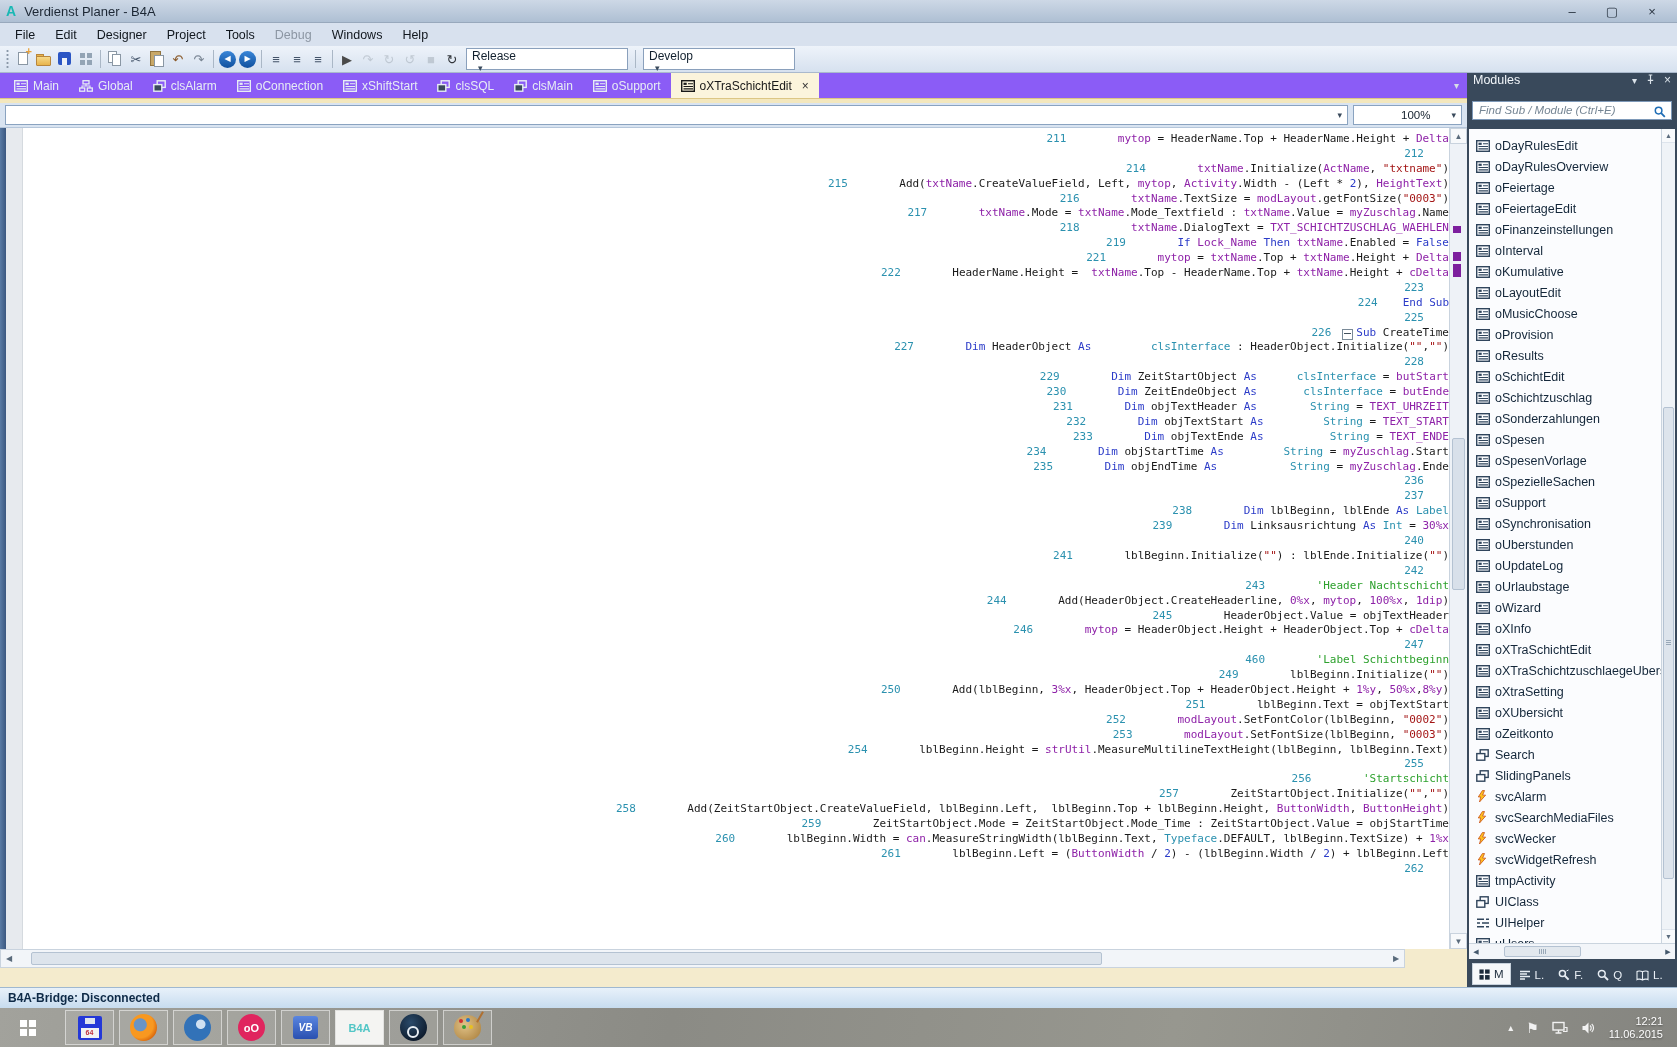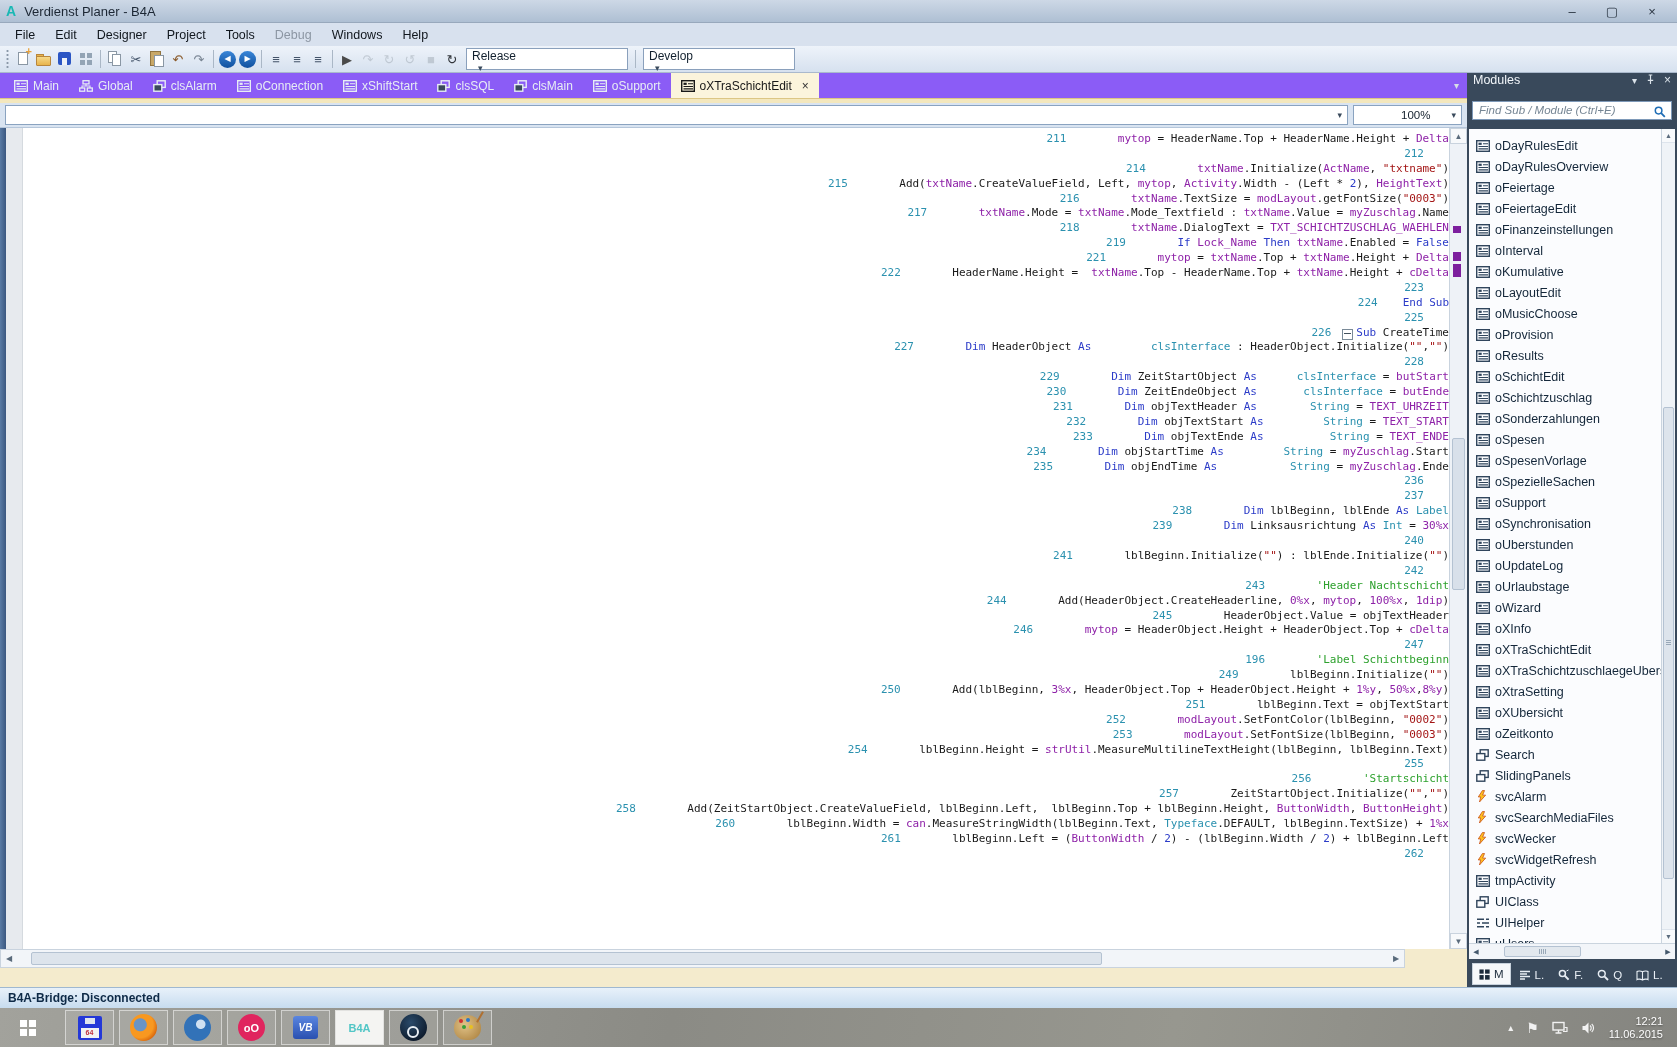--- a/index.html
+++ b/index.html
@@ -340,31 +340,32 @@
             <div class="cl"><span class="ln">238</span><span class="fm"></span><span class="ct"><span class="sb">    </span><span class="sk">Dim</span><span class="sb"> lblBeginn, lblEnde </span><span class="sk">As</span><span class="sb"> </span><span class="st">Label</span></span></div>
             <div class="cl"><span class="ln">239</span><span class="fm"></span><span class="ct"><span class="sb">    </span><span class="sk">Dim</span><span class="sb"> Linksausrichtung </span><span class="sk">As</span><span class="sb"> </span><span class="st">Int</span><span class="sb"> = </span><span class="sp">30%x</span></span></div>
             <div class="cl"><span class="ln">240</span><span class="fm"></span><span class="ct"></span></div>
             <div class="cl"><span class="ln">241</span><span class="fm"></span><span class="ct"><span class="sb">    lblBeginn.Initialize(</span><span class="ss">""</span><span class="sb">) : lblEnde.Initialize(</span><span class="ss">""</span><span class="sb">)</span></span></div>
             <div class="cl"><span class="ln">242</span><span class="fm"></span><span class="ct"></span></div>
             <div class="cl"><span class="ln">243</span><span class="fm"></span><span class="ct"><span class="sb">    </span><span class="sc">'Header Nachtschicht</span></span></div>
             <div class="cl"><span class="ln">244</span><span class="fm"></span><span class="ct"><span class="sb">    Add(HeaderObject.CreateHeaderline, </span><span class="sp">0%x</span><span class="sb">, </span><span class="sp">mytop</span><span class="sb">, </span><span class="sp">100%x</span><span class="sb">, </span><span class="sp">1dip</span><span class="sb">)</span></span></div>
             <div class="cl"><span class="ln">245</span><span class="fm"></span><span class="ct"><span class="sb">    HeaderObject.Value = objTextHeader</span></span></div>
             <div class="cl"><span class="ln">246</span><span class="fm"></span><span class="ct"><span class="sb">    </span><span class="sp">mytop</span><span class="sb"> = HeaderObject.Height + HeaderObject.Top + </span><span class="sp">cDelta</span></span></div>
             <div class="cl"><span class="ln">247</span><span class="fm"></span><span class="ct"></span></div>
-            <div class="cl"><span class="ln">196</span><span class="fm"></span><span class="ct"><span class="sb">    </span><span class="sc">'Label Schichtbeginn</span></span></div>
+            <div class="cl"><span class="ln">460</span><span class="fm"></span><span class="ct"><span class="sb">    </span><span class="sc">'Label Schichtbeginn</span></span></div>
             <div class="cl"><span class="ln">249</span><span class="fm"></span><span class="ct"><span class="sb">    lblBeginn.Initialize(</span><span class="ss">""</span><span class="sb">)</span></span></div>
             <div class="cl"><span class="ln">250</span><span class="fm"></span><span class="ct"><span class="sb">    Add(lblBeginn, </span><span class="sp">3%x</span><span class="sb">, HeaderObject.Top + HeaderObject.Height + </span><span class="sp">1%y</span><span class="sb">, </span><span class="sp">50%x</span><span class="sb">,</span><span class="sp">8%y</span><span class="sb">)</span></span></div>
             <div class="cl"><span class="ln">251</span><span class="fm"></span><span class="ct"><span class="sb">    lblBeginn.Text = objTextStart</span></span></div>
             <div class="cl"><span class="ln">252</span><span class="fm"></span><span class="ct"><span class="sb">    </span><span class="sp">modLayout</span><span class="sb">.SetFontColor(lblBeginn, </span><span class="ss">"0002"</span><span class="sb">)</span></span></div>
             <div class="cl"><span class="ln">253</span><span class="fm"></span><span class="ct"><span class="sb">    </span><span class="sp">modLayout</span><span class="sb">.SetFontSize(lblBeginn, </span><span class="ss">"0003"</span><span class="sb">)</span></span></div>
             <div class="cl"><span class="ln">254</span><span class="fm"></span><span class="ct"><span class="sb">    lblBeginn.Height = </span><span class="sp">strUtil</span><span class="sb">.MeasureMultilineTextHeight(lblBeginn, lblBeginn.Text)</span></span></div>
             <div class="cl"><span class="ln">255</span><span class="fm"></span><span class="ct"></span></div>
             <div class="cl"><span class="ln">256</span><span class="fm"></span><span class="ct"><span class="sb">    </span><span class="sc">'Startschicht</span></span></div>
             <div class="cl"><span class="ln">257</span><span class="fm"></span><span class="ct"><span class="sb">    ZeitStartObject.Initialize(</span><span class="ss">""</span><span class="sb">,</span><span class="ss">""</span><span class="sb">)</span></span></div>
             <div class="cl"><span class="ln">258</span><span class="fm"></span><span class="ct"><span class="sb">    Add(ZeitStartObject.CreateValueField, lblBeginn.Left,  lblBeginn.Top + lblBeginn.Height, </span><span class="sp">ButtonWidth</span><span class="sb">, </span><span class="sp">ButtonHeight</span><span class="sb">)</span></span></div>
+            <div class="cl"><span class="ln">259</span><span class="fm"></span><span class="ct"><span class="sb">    ZeitStartObject.Mode = ZeitStartObject.Mode_Time : ZeitStartObject.Value = objStartTime</span></span></div>
             <div class="cl"><span class="ln">260</span><span class="fm"></span><span class="ct"><span class="sb">    lblBeginn.Width = </span><span class="sp">can</span><span class="sb">.MeasureStringWidth(lblBeginn.Text, </span><span class="st">Typeface</span><span class="sb">.DEFAULT, lblBeginn.TextSize) + </span><span class="sp">1%x</span></span></div>
             <div class="cl"><span class="ln">261</span><span class="fm"></span><span class="ct"><span class="sb">    lblBeginn.Left = (</span><span class="sp">ButtonWidth</span><span class="sb"> / </span><span class="sn">2</span><span class="sb">) - (lblBeginn.Width / </span><span class="sn">2</span><span class="sb">) + lblBeginn.Left</span></span></div>
             <div class="cl"><span class="ln">262</span><span class="fm"></span><span class="ct"></span></div>
           </div>
         <div class="vsb">
           <div class="sbtn up">▲</div>
           <div class="mark" style="top:98px;height:7px;"></div>
           <div class="mark" style="top:124px;height:9px;"></div>
           <div class="mark" style="top:136px;height:13px;"></div>
           <div class="vthumb" style="top:310px;height:150px;"></div>

